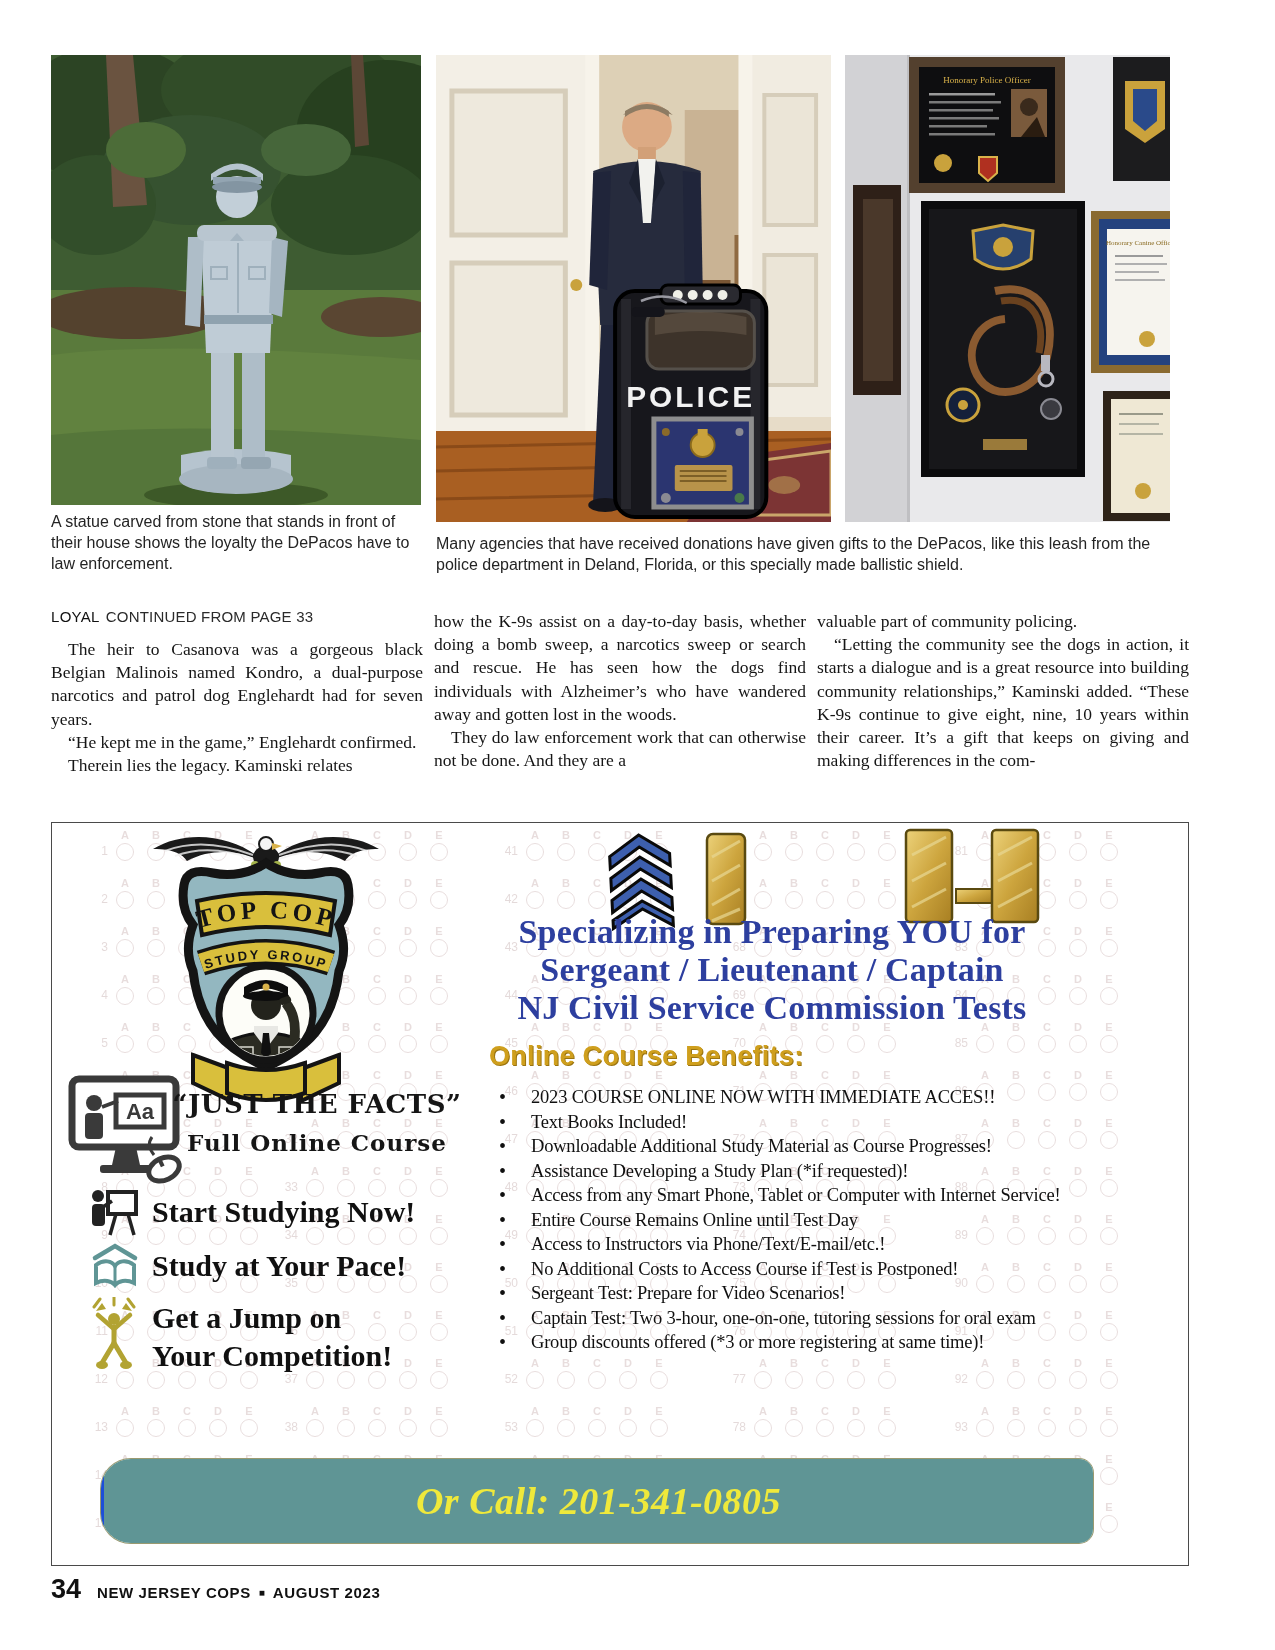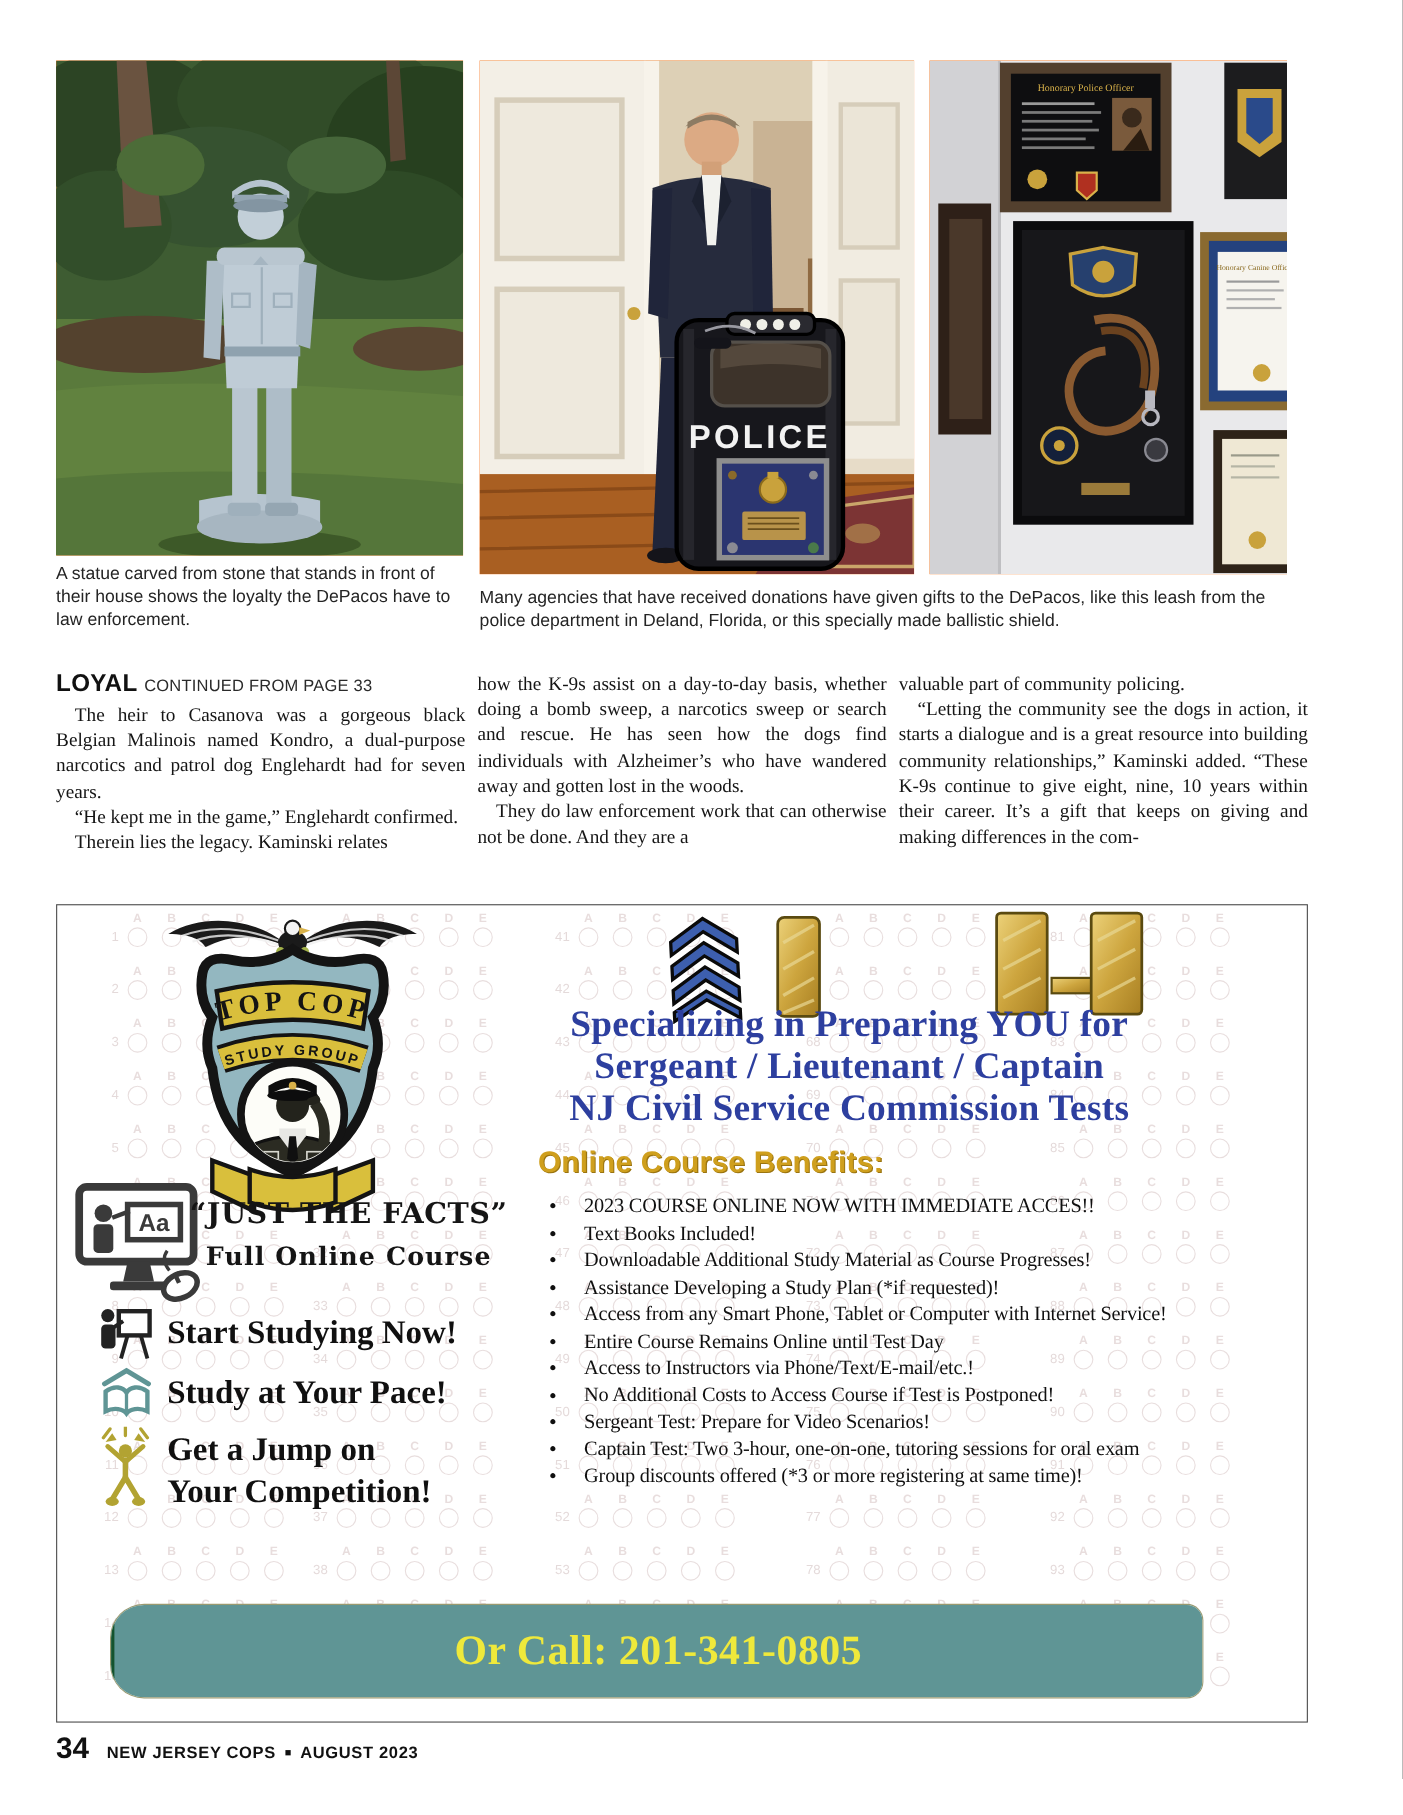--- a/index.html
+++ b/index.html
@@ -2,21 +2,21 @@
 <html><head>
 <meta charset="utf-8">
 <style>
   html,body{margin:0;padding:0;background:#888;}
   #page{position:relative;width:1275px;height:1650px;background:#ffffff;margin:0 auto;overflow:hidden;
         font-family:"Liberation Sans",sans-serif;color:#1a1a1a;}
   .abs{position:absolute;}
   .photo{overflow:hidden;background:#f97316;}
   .photo svg{display:block;width:100%;height:100%;}
   .caption{font-family:"Liberation Sans",sans-serif;font-size:16px;line-height:21px;color:#242424;}
-  .kicker-title{font-weight:700;font-size:22px;letter-spacing:.3px;color:#111;}
+  .kicker-title{font-weight:400;font-size:15px;letter-spacing:.3px;color:#111;}
   .kicker-cont{font-size:15px;color:#2a2a2a;margin-left:6px;letter-spacing:.2px;}
   .body-col p{font-family:"Liberation Serif",serif;font-size:17.5px;line-height:23.2px;text-align:justify;
       margin:0;color:#151515;}
   .body-col p.indent{text-indent:17px;}
   
   #ad-box{border:1.5px solid #4a4a4a;background:#fff;}
   #scantron{position:absolute;inset:0;overflow:hidden;z-index:0;}
   .sc-row{position:absolute;display:flex;align-items:flex-end;opacity:.45;}
   .sc-num{font:12px "Liberation Sans",sans-serif;color:#c5aeae;width:22px;text-align:right;margin-right:8px;
       transform:translateY(-3px);}
@@ -35,21 +35,21 @@
   .tagline1{font-family:"DejaVu Serif",serif;font-weight:bold;font-size:26px;color:#151515;text-align:center;
       letter-spacing:.5px;}
   .tagline2{font-family:"DejaVu Serif",serif;font-weight:bold;font-size:23px;color:#151515;text-align:center;
       letter-spacing:1px;}
   .left-item{font-family:"Liberation Serif",serif;font-weight:bold;font-size:30px;color:#101010;white-space:nowrap;}
   .bar{display:flex;border-radius:30px 14px 14px 30px;overflow:hidden;box-shadow:0 0 0 1px #9a9a70;}
   .bar-left{background:#b0a233;color:#1e3c8c;font-family:"Liberation Serif",serif;font-weight:bold;
       font-size:22px;line-height:28px;padding:14px 0 0 26px;}
   .bar-right{background:#5f9595;color:#efe93b;font-family:"Liberation Serif",serif;font-weight:bold;
       font-size:38px;display:flex;align-items:center;justify-content:center;letter-spacing:.5px;
-      border-left:3px solid #14532d;}
+      border-left:3px solid #1d4ed8;font-style:italic;}
   
   .page-num{font-weight:800;font-size:27px;color:#111;}
   .footer-mag{font-weight:700;font-size:15px;letter-spacing:.6px;color:#111;margin-left:16px;}
   .footer-sq{font-size:10px;margin:0 8px;color:#111;vertical-align:2px;}
   .footer-issue{font-weight:700;font-size:15px;letter-spacing:.6px;color:#111;}
 </style>
 </head>
 <body>
 
 <div id="page">

